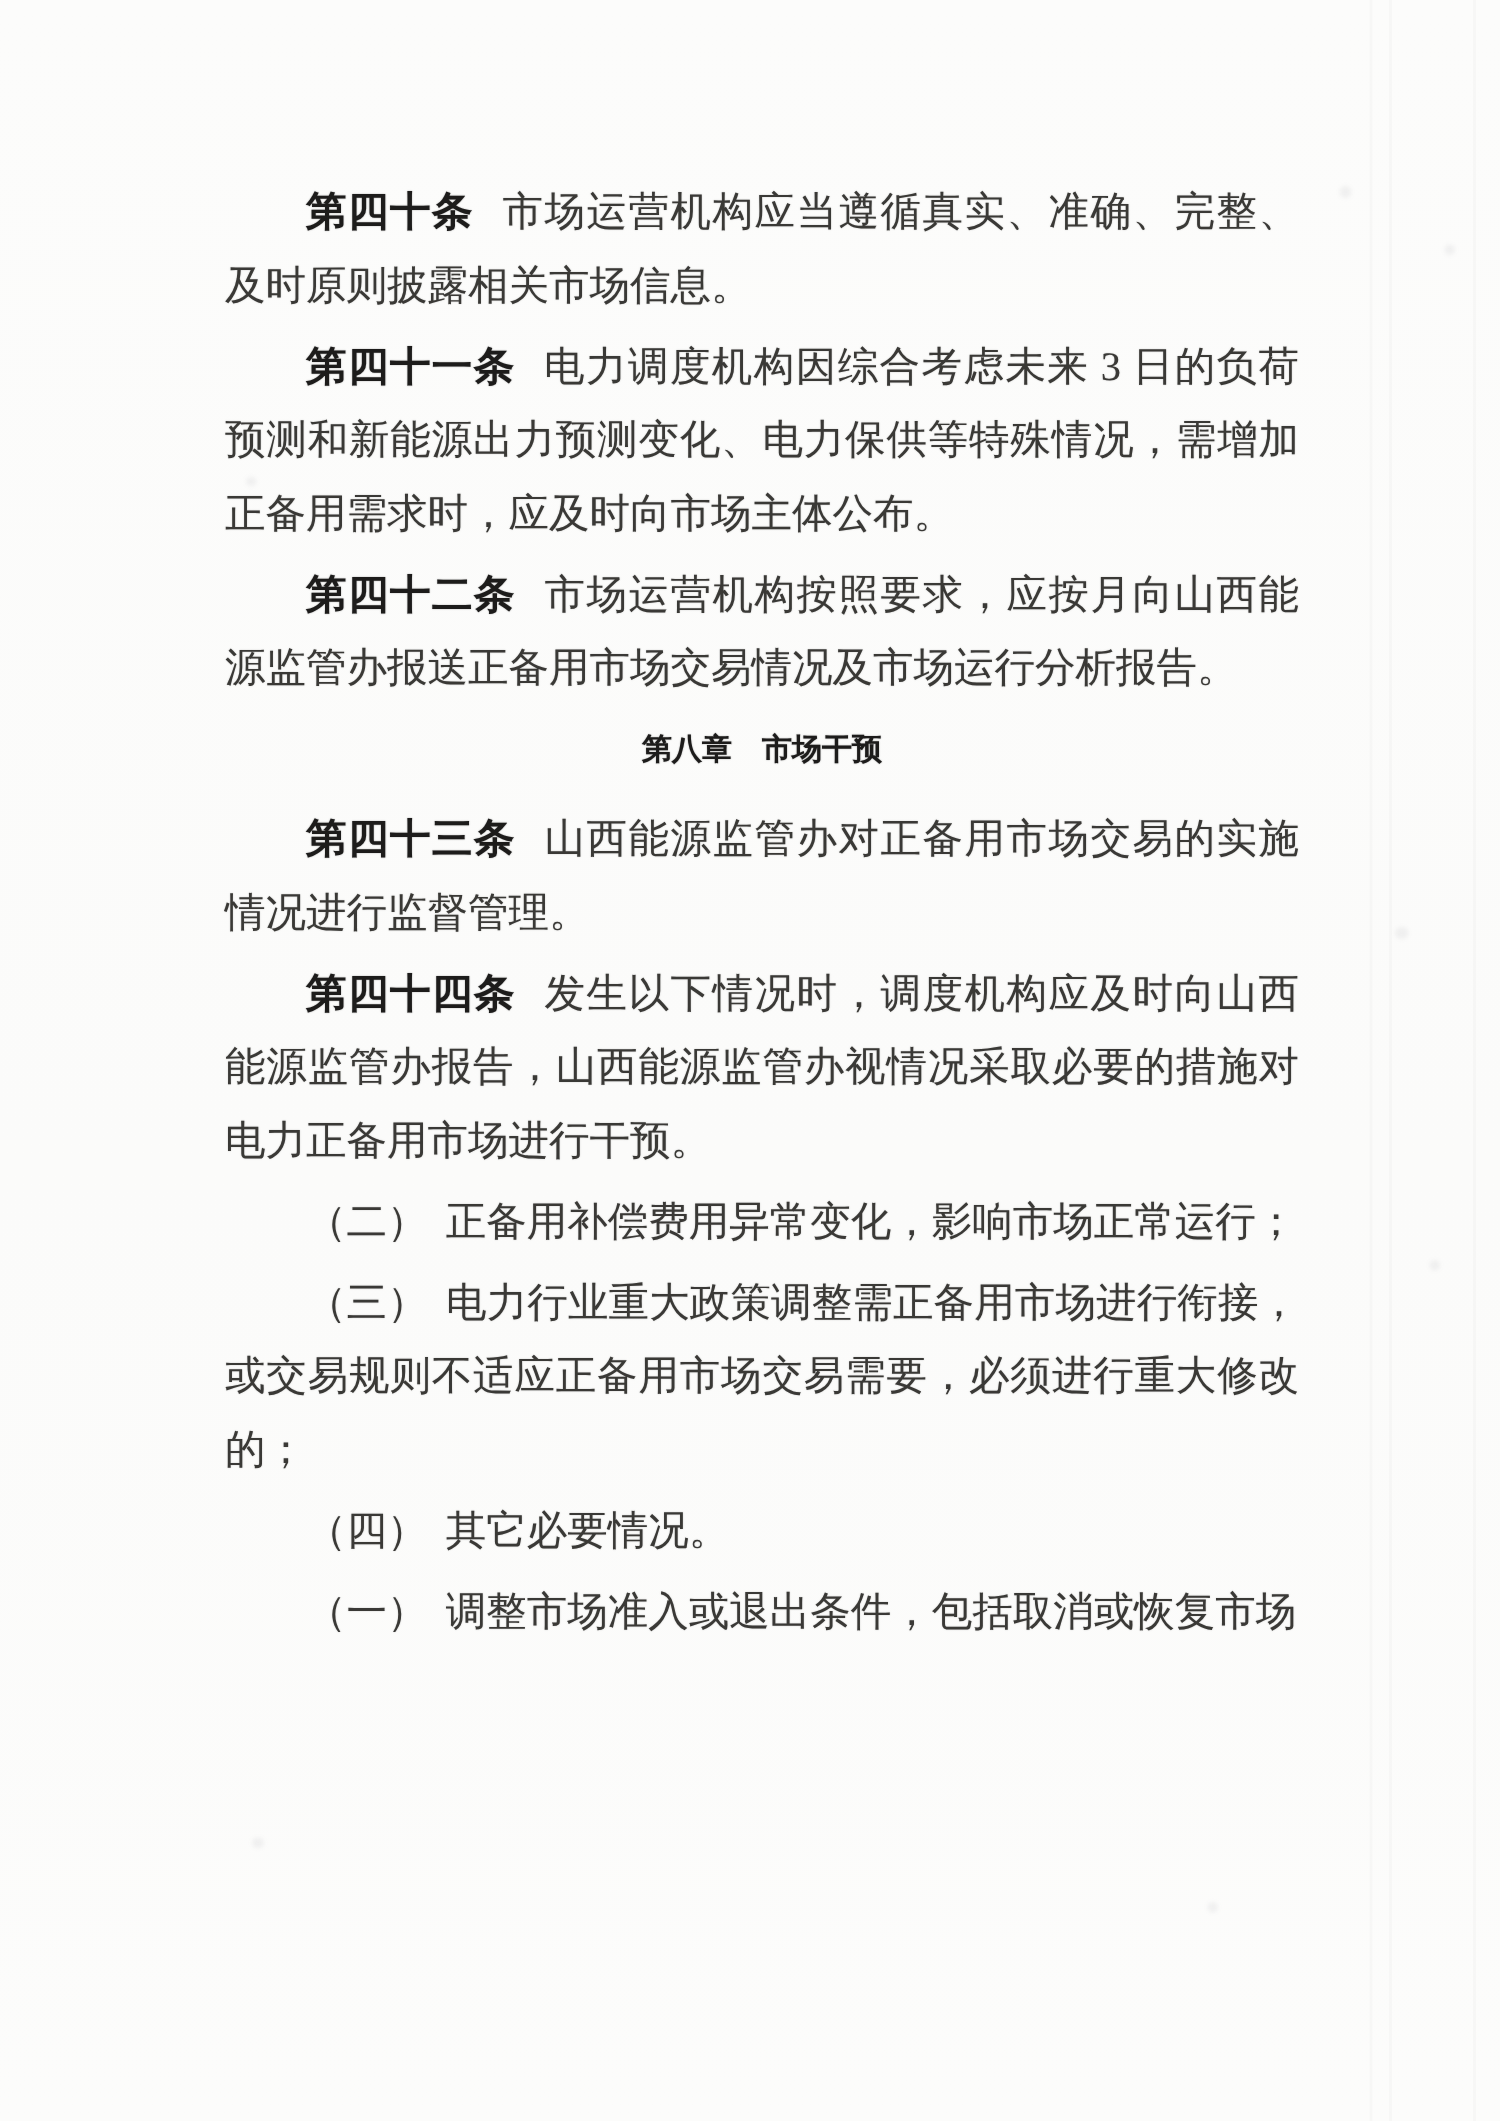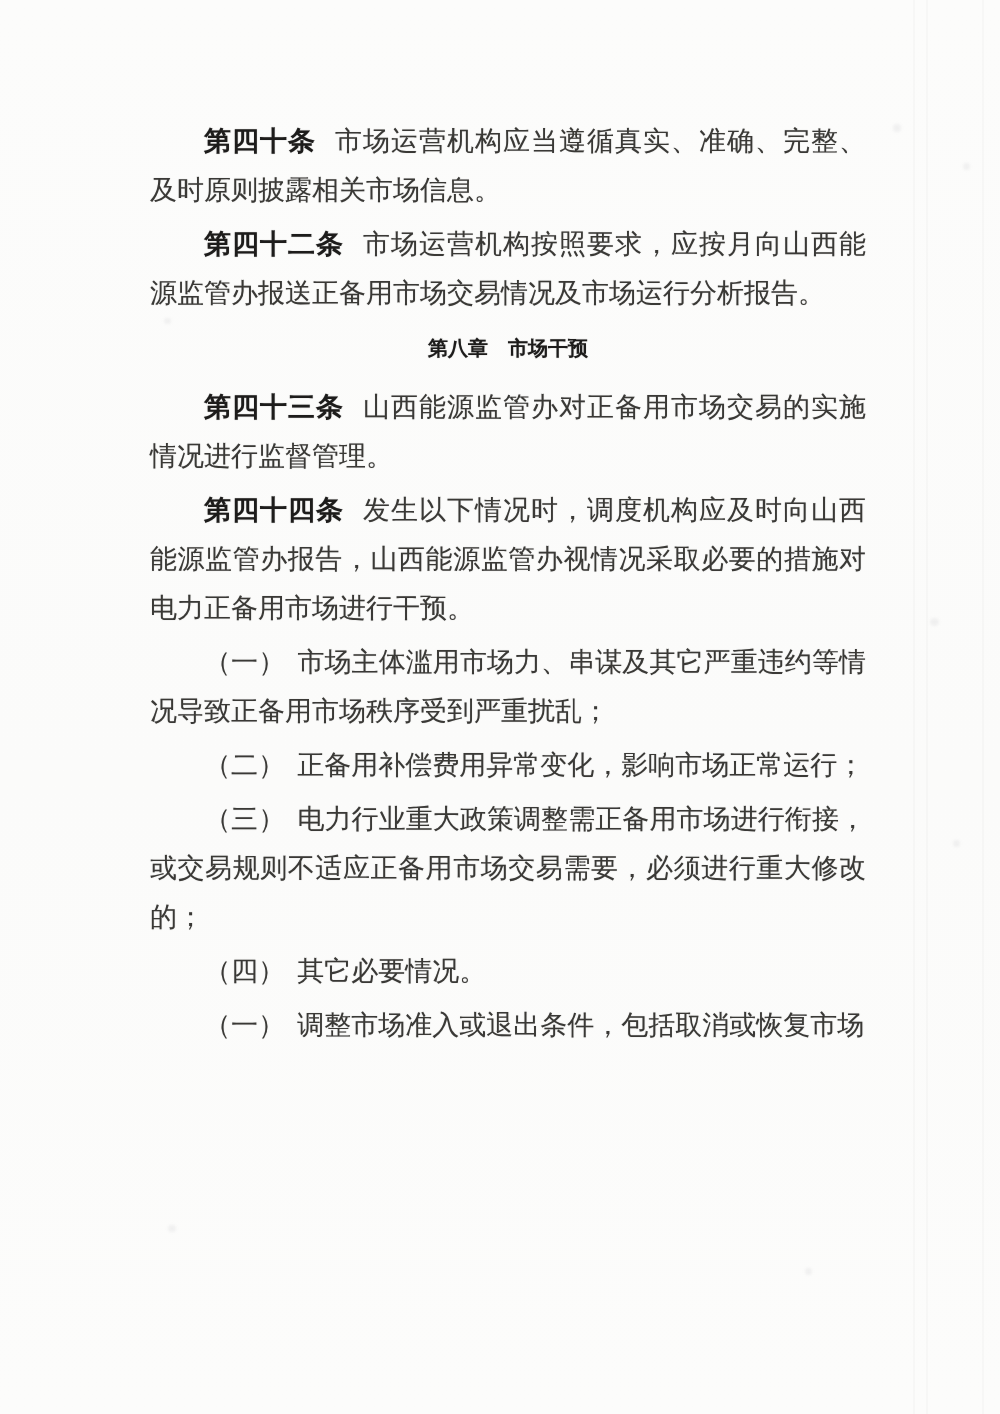--- a/index.html
+++ b/index.html
@@ -81,30 +81,30 @@
   <div class="speck" style="left:164px; top:318px; width:7px; height:6px;"></div>
   <div class="speck" style="left:930px; top:618px; width:9px; height:8px;"></div>
   <div class="speck" style="left:953px; top:840px; width:7px; height:7px;"></div>
   <div class="speck" style="left:168px; top:1225px; width:8px; height:7px;"></div>
   <div class="speck" style="left:805px; top:1268px; width:7px; height:7px;"></div>
 
   <div class="content">
 
     <p class="article"><span class="lead">第四十条</span><span class="body">市场运营机构应当遵循真实、准确、完整、及时原则披露相关市场信息。</span></p>
 
+    <p class="article"><span class="lead">第四十一条</span><span class="body">电力调度机构因综合考虑未来 3 日的负荷预测和新能源出力预测变化、电力保供等特殊情况，需增加正备用需求时，应及时向市场主体公布。</span></p>
 
     <p class="article"><span class="lead">第四十二条</span><span class="body">市场运营机构按照要求，应按月向山西能源监管办报送正备用市场交易情况及市场运行分析报告。</span></p>
 
     <h2 class="chapter">第八章　市场干预</h2>
 
     <p class="article"><span class="lead">第四十三条</span><span class="body">山西能源监管办对正备用市场交易的实施情况进行监督管理。</span></p>
 
     <p class="article"><span class="lead">第四十四条</span><span class="body">发生以下情况时，调度机构应及时向山西能源监管办报告，山西能源监管办视情况采取必要的措施对电力正备用市场进行干预。</span></p>
 
-    <p class="item"><span class="marker">（一）</span><span class="ibody">市场主体滥用市场力、串谋及其它严重违约等情况导致正备用市场秩序受到严重扰乱；</span></p>
 
     <p class="item"><span class="marker">（二）</span><span class="ibody">正备用补偿费用异常变化，影响市场正常运行；</span></p>
 
     <p class="item"><span class="marker">（三）</span><span class="ibody">电力行业重大政策调整需正备用市场进行衔接，或交易规则不适应正备用市场交易需要，必须进行重大修改的；</span></p>
 
     <p class="item"><span class="marker">（四）</span><span class="ibody">其它必要情况。</span></p>
 
 
     <p class="item"><span class="marker">（一）</span><span class="ibody">调整市场准入或退出条件，包括取消或恢复市场</span></p>
 

